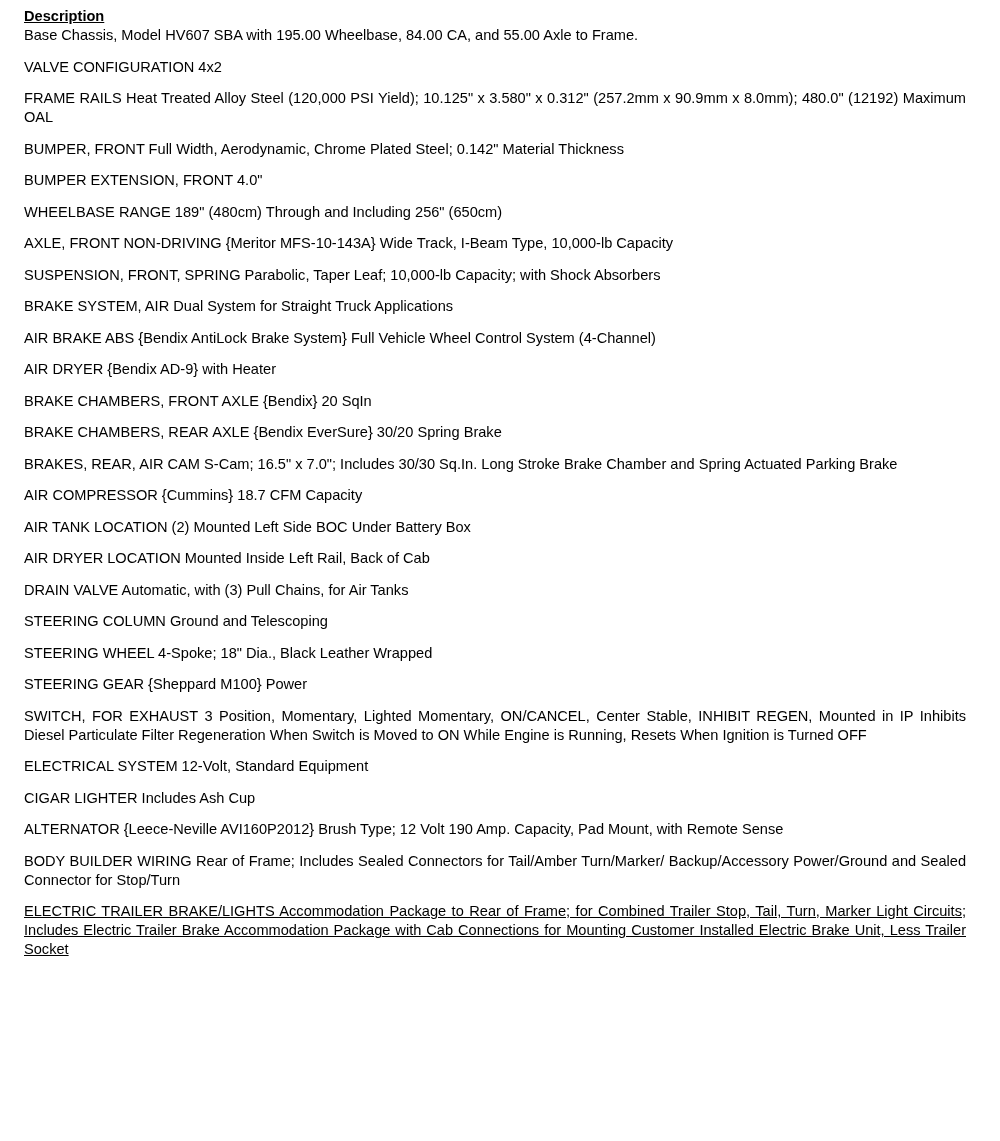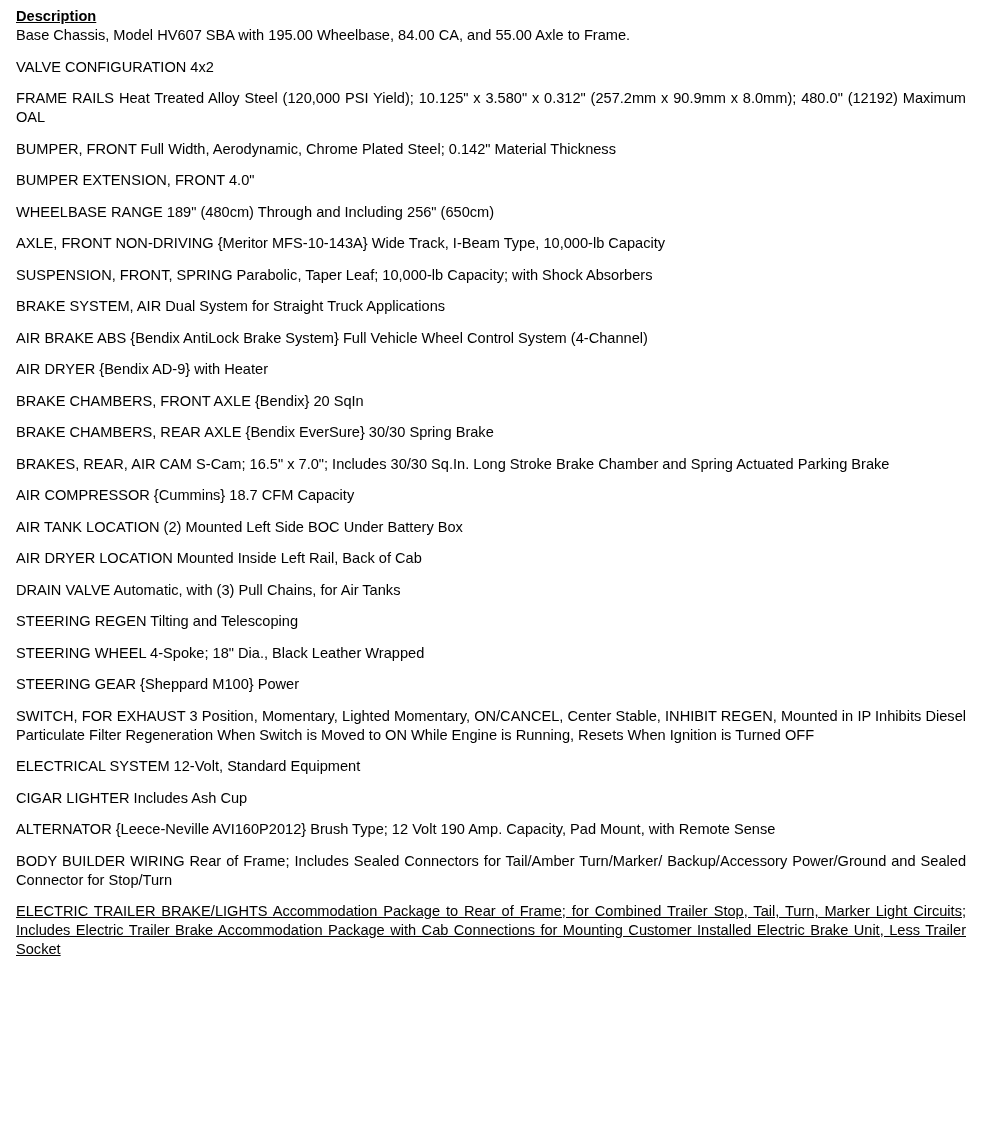--- a/index.html
+++ b/index.html
@@ -8,21 +8,21 @@
       background: #ffffff;
     }
     body {
       font-family: "Liberation Sans", "DejaVu Sans", sans-serif;
       color: #000000;
       -webkit-font-smoothing: antialiased;
     }
     .doc {
       width: 1000px;
       box-sizing: border-box;
-      padding: 7px 34px 20px 16px;
+      padding: 7px 34px 20px 24px;
       font-size: 14.6px;
       line-height: 19px;
     }
     .doc-title {
       font-weight: bold;
       text-decoration: underline;
       margin: 0;
     }
     .spec-paragraph {
       margin: 0 0 12.5px 0;
@@ -44,27 +44,27 @@
       <p class="spec-paragraph">FRAME RAILS Heat Treated Alloy Steel (120,000 PSI Yield); 10.125" x 3.580" x 0.312" (257.2mm x 90.9mm x 8.0mm); 480.0" (12192) Maximum OAL</p>
       <p class="spec-paragraph">BUMPER, FRONT Full Width, Aerodynamic, Chrome Plated Steel; 0.142" Material Thickness</p>
       <p class="spec-paragraph">BUMPER EXTENSION, FRONT 4.0"</p>
       <p class="spec-paragraph">WHEELBASE RANGE 189" (480cm) Through and Including 256" (650cm)</p>
       <p class="spec-paragraph">AXLE, FRONT NON-DRIVING {Meritor MFS-10-143A} Wide Track, I-Beam Type, 10,000-lb Capacity</p>
       <p class="spec-paragraph">SUSPENSION, FRONT, SPRING Parabolic, Taper Leaf; 10,000-lb Capacity; with Shock Absorbers</p>
       <p class="spec-paragraph">BRAKE SYSTEM, AIR Dual System for Straight Truck Applications</p>
       <p class="spec-paragraph">AIR BRAKE ABS {Bendix AntiLock Brake System} Full Vehicle Wheel Control System (4-Channel)</p>
       <p class="spec-paragraph">AIR DRYER {Bendix AD-9} with Heater</p>
       <p class="spec-paragraph">BRAKE CHAMBERS, FRONT AXLE {Bendix} 20 SqIn</p>
-      <p class="spec-paragraph">BRAKE CHAMBERS, REAR AXLE {Bendix EverSure} 30/30 Spring Brake</p>
+      <p class="spec-paragraph">BRAKE CHAMBERS, REAR AXLE {Bendix EverSure} 30/20 Spring Brake</p>
       <p class="spec-paragraph">BRAKES, REAR, AIR CAM S-Cam; 16.5" x 7.0"; Includes 30/30 Sq.In. Long Stroke Brake Chamber and Spring Actuated Parking Brake</p>
       <p class="spec-paragraph">AIR COMPRESSOR {Cummins} 18.7 CFM Capacity</p>
       <p class="spec-paragraph">AIR TANK LOCATION (2) Mounted Left Side BOC Under Battery Box</p>
       <p class="spec-paragraph">AIR DRYER LOCATION Mounted Inside Left Rail, Back of Cab</p>
       <p class="spec-paragraph">DRAIN VALVE Automatic, with (3) Pull Chains, for Air Tanks</p>
-      <p class="spec-paragraph">STEERING REGEN Tilting and Telescoping</p>
+      <p class="spec-paragraph">STEERING COLUMN Ground and Telescoping</p>
       <p class="spec-paragraph">STEERING WHEEL 4-Spoke; 18" Dia., Black Leather Wrapped</p>
       <p class="spec-paragraph">STEERING GEAR {Sheppard M100} Power</p>
       <p class="spec-paragraph">SWITCH, FOR EXHAUST 3 Position, Momentary, Lighted Momentary, ON/CANCEL, Center Stable, INHIBIT REGEN, Mounted in IP Inhibits Diesel Particulate Filter Regeneration When Switch is Moved to ON While Engine is Running, Resets When Ignition is Turned OFF</p>
       <p class="spec-paragraph">ELECTRICAL SYSTEM 12-Volt, Standard Equipment</p>
       <p class="spec-paragraph">CIGAR LIGHTER Includes Ash Cup</p>
       <p class="spec-paragraph">ALTERNATOR {Leece-Neville AVI160P2012} Brush Type; 12 Volt 190 Amp. Capacity, Pad Mount, with Remote Sense</p>
       <p class="spec-paragraph">BODY BUILDER WIRING Rear of Frame; Includes Sealed Connectors for Tail/Amber Turn/Marker/ Backup/Accessory Power/Ground and Sealed Connector for Stop/Turn</p>
       <p class="spec-paragraph">ELECTRIC TRAILER BRAKE/LIGHTS Accommodation Package to Rear of Frame; for Combined Trailer Stop, Tail, Turn, Marker Light Circuits; Includes Electric Trailer Brake Accommodation Package with Cab Connections for Mounting Customer Installed Electric Brake Unit, Less Trailer Socket</p>
     </div>
 </div>

